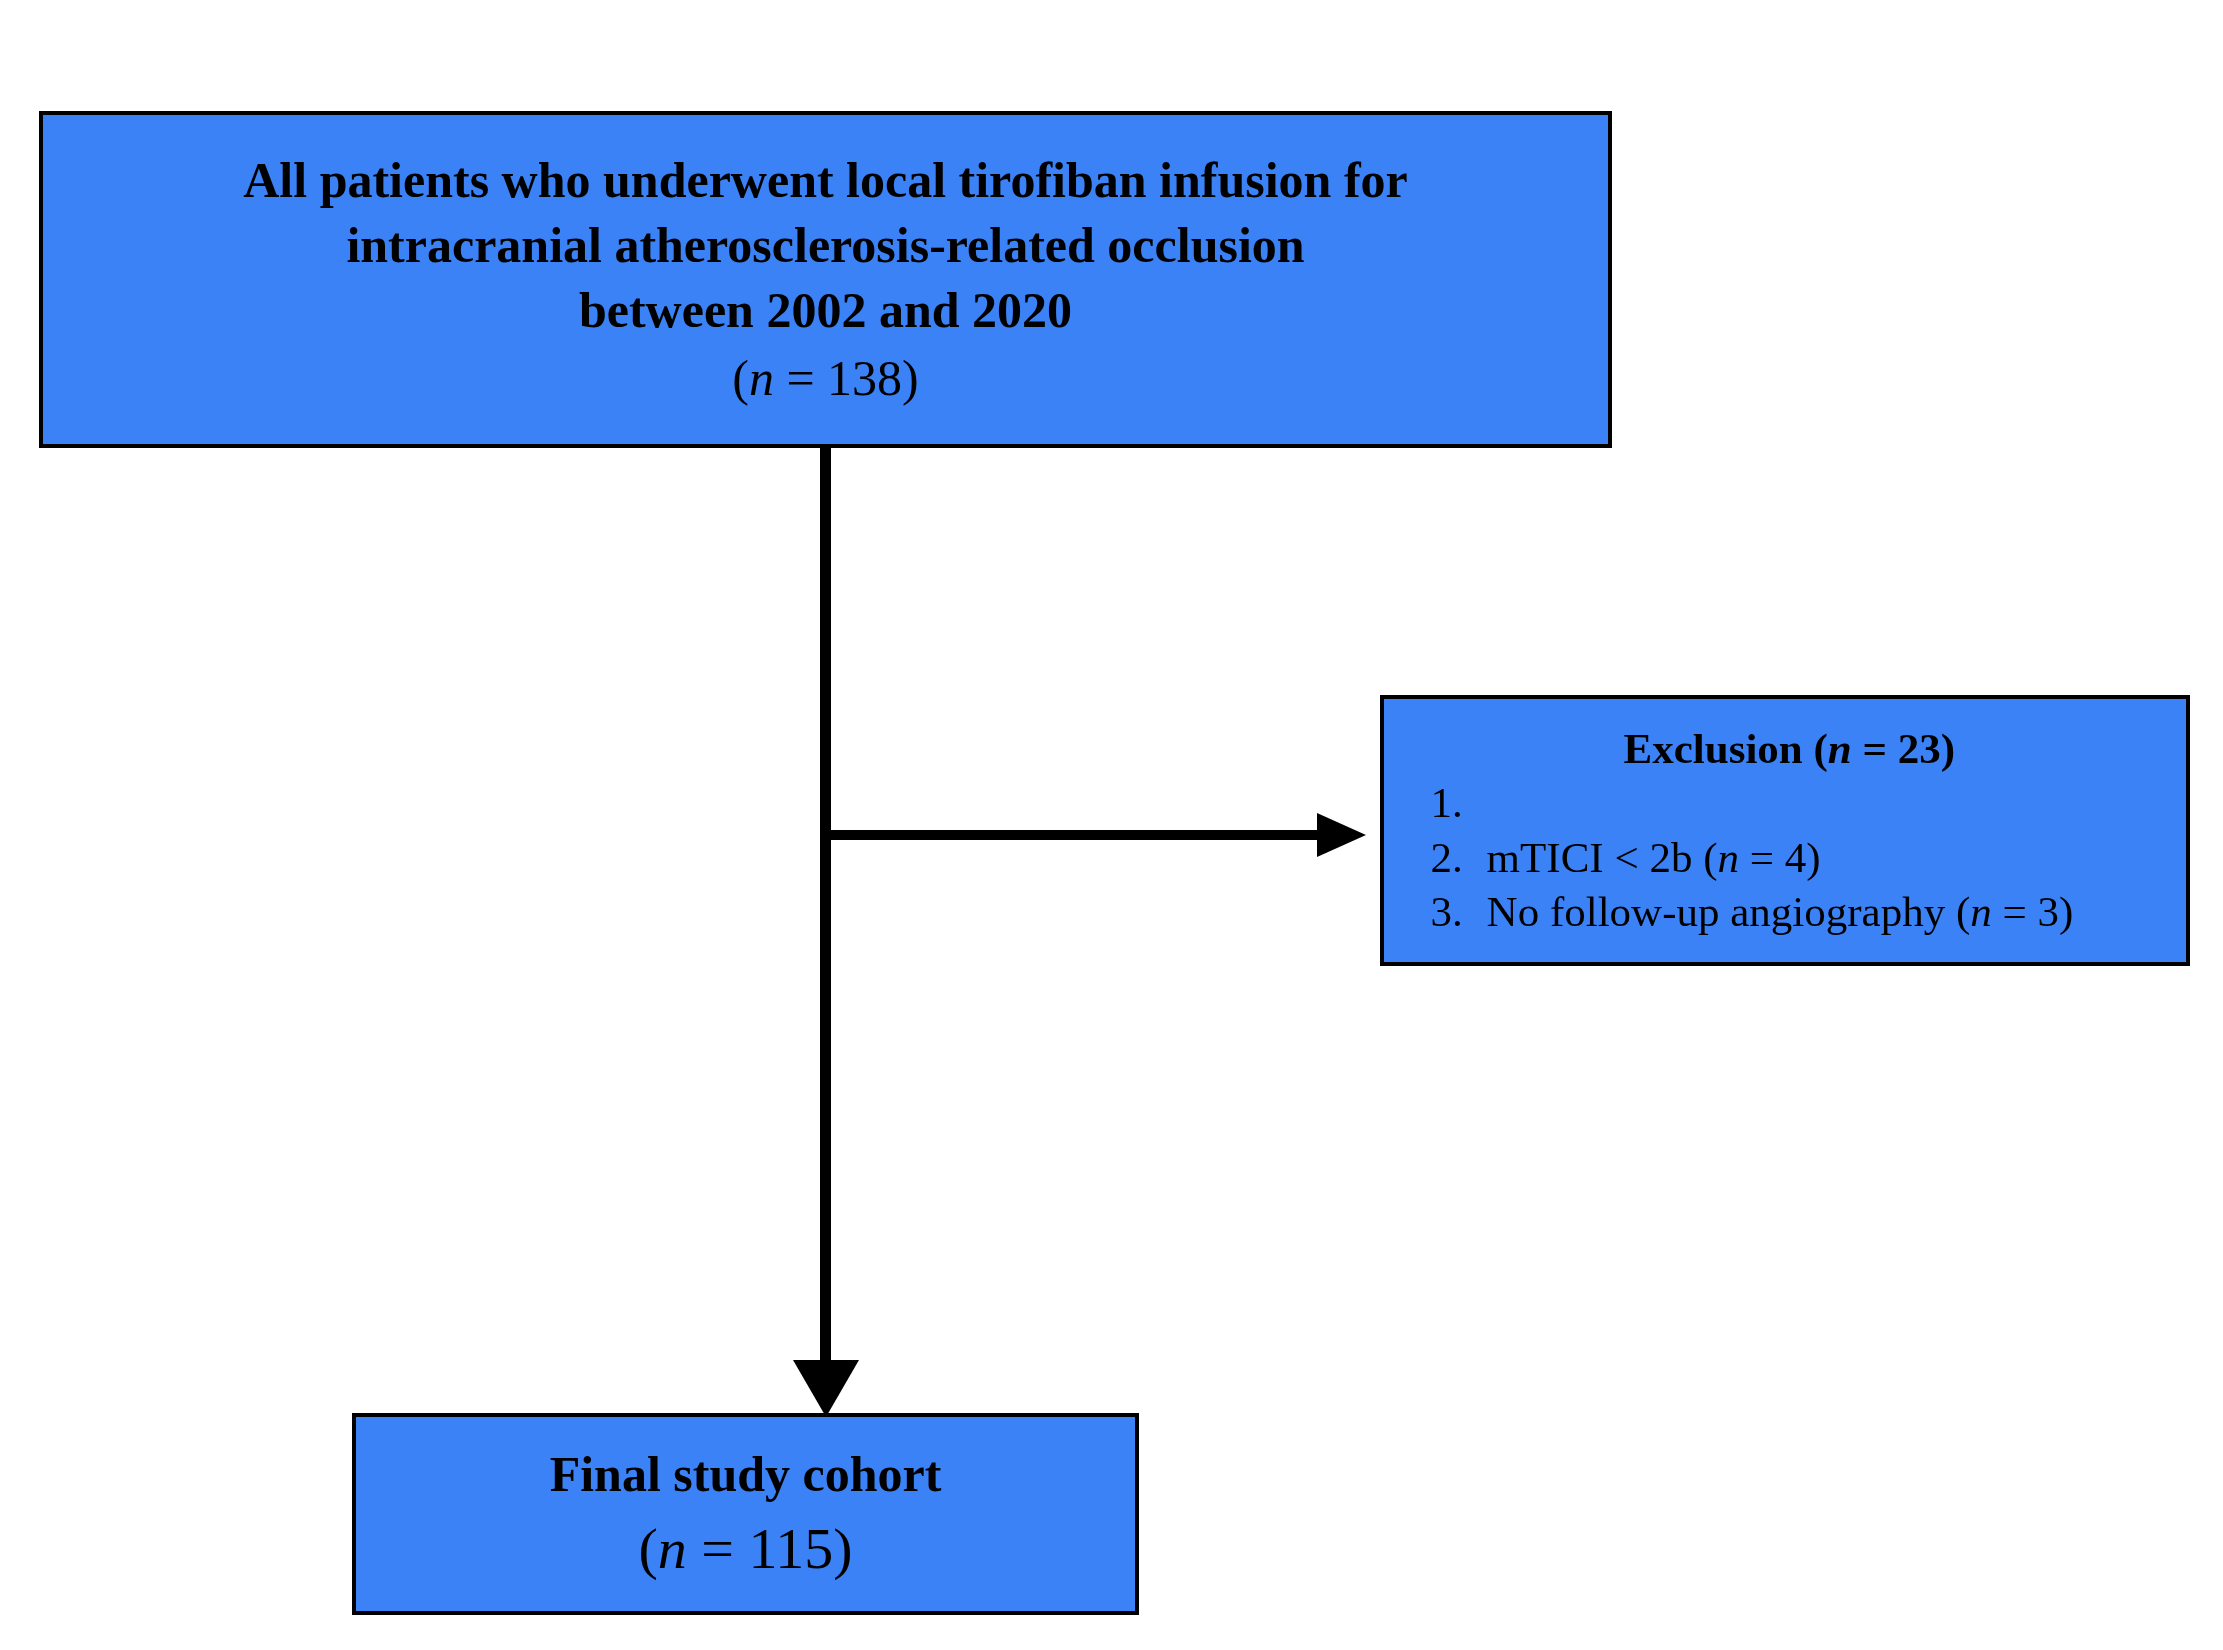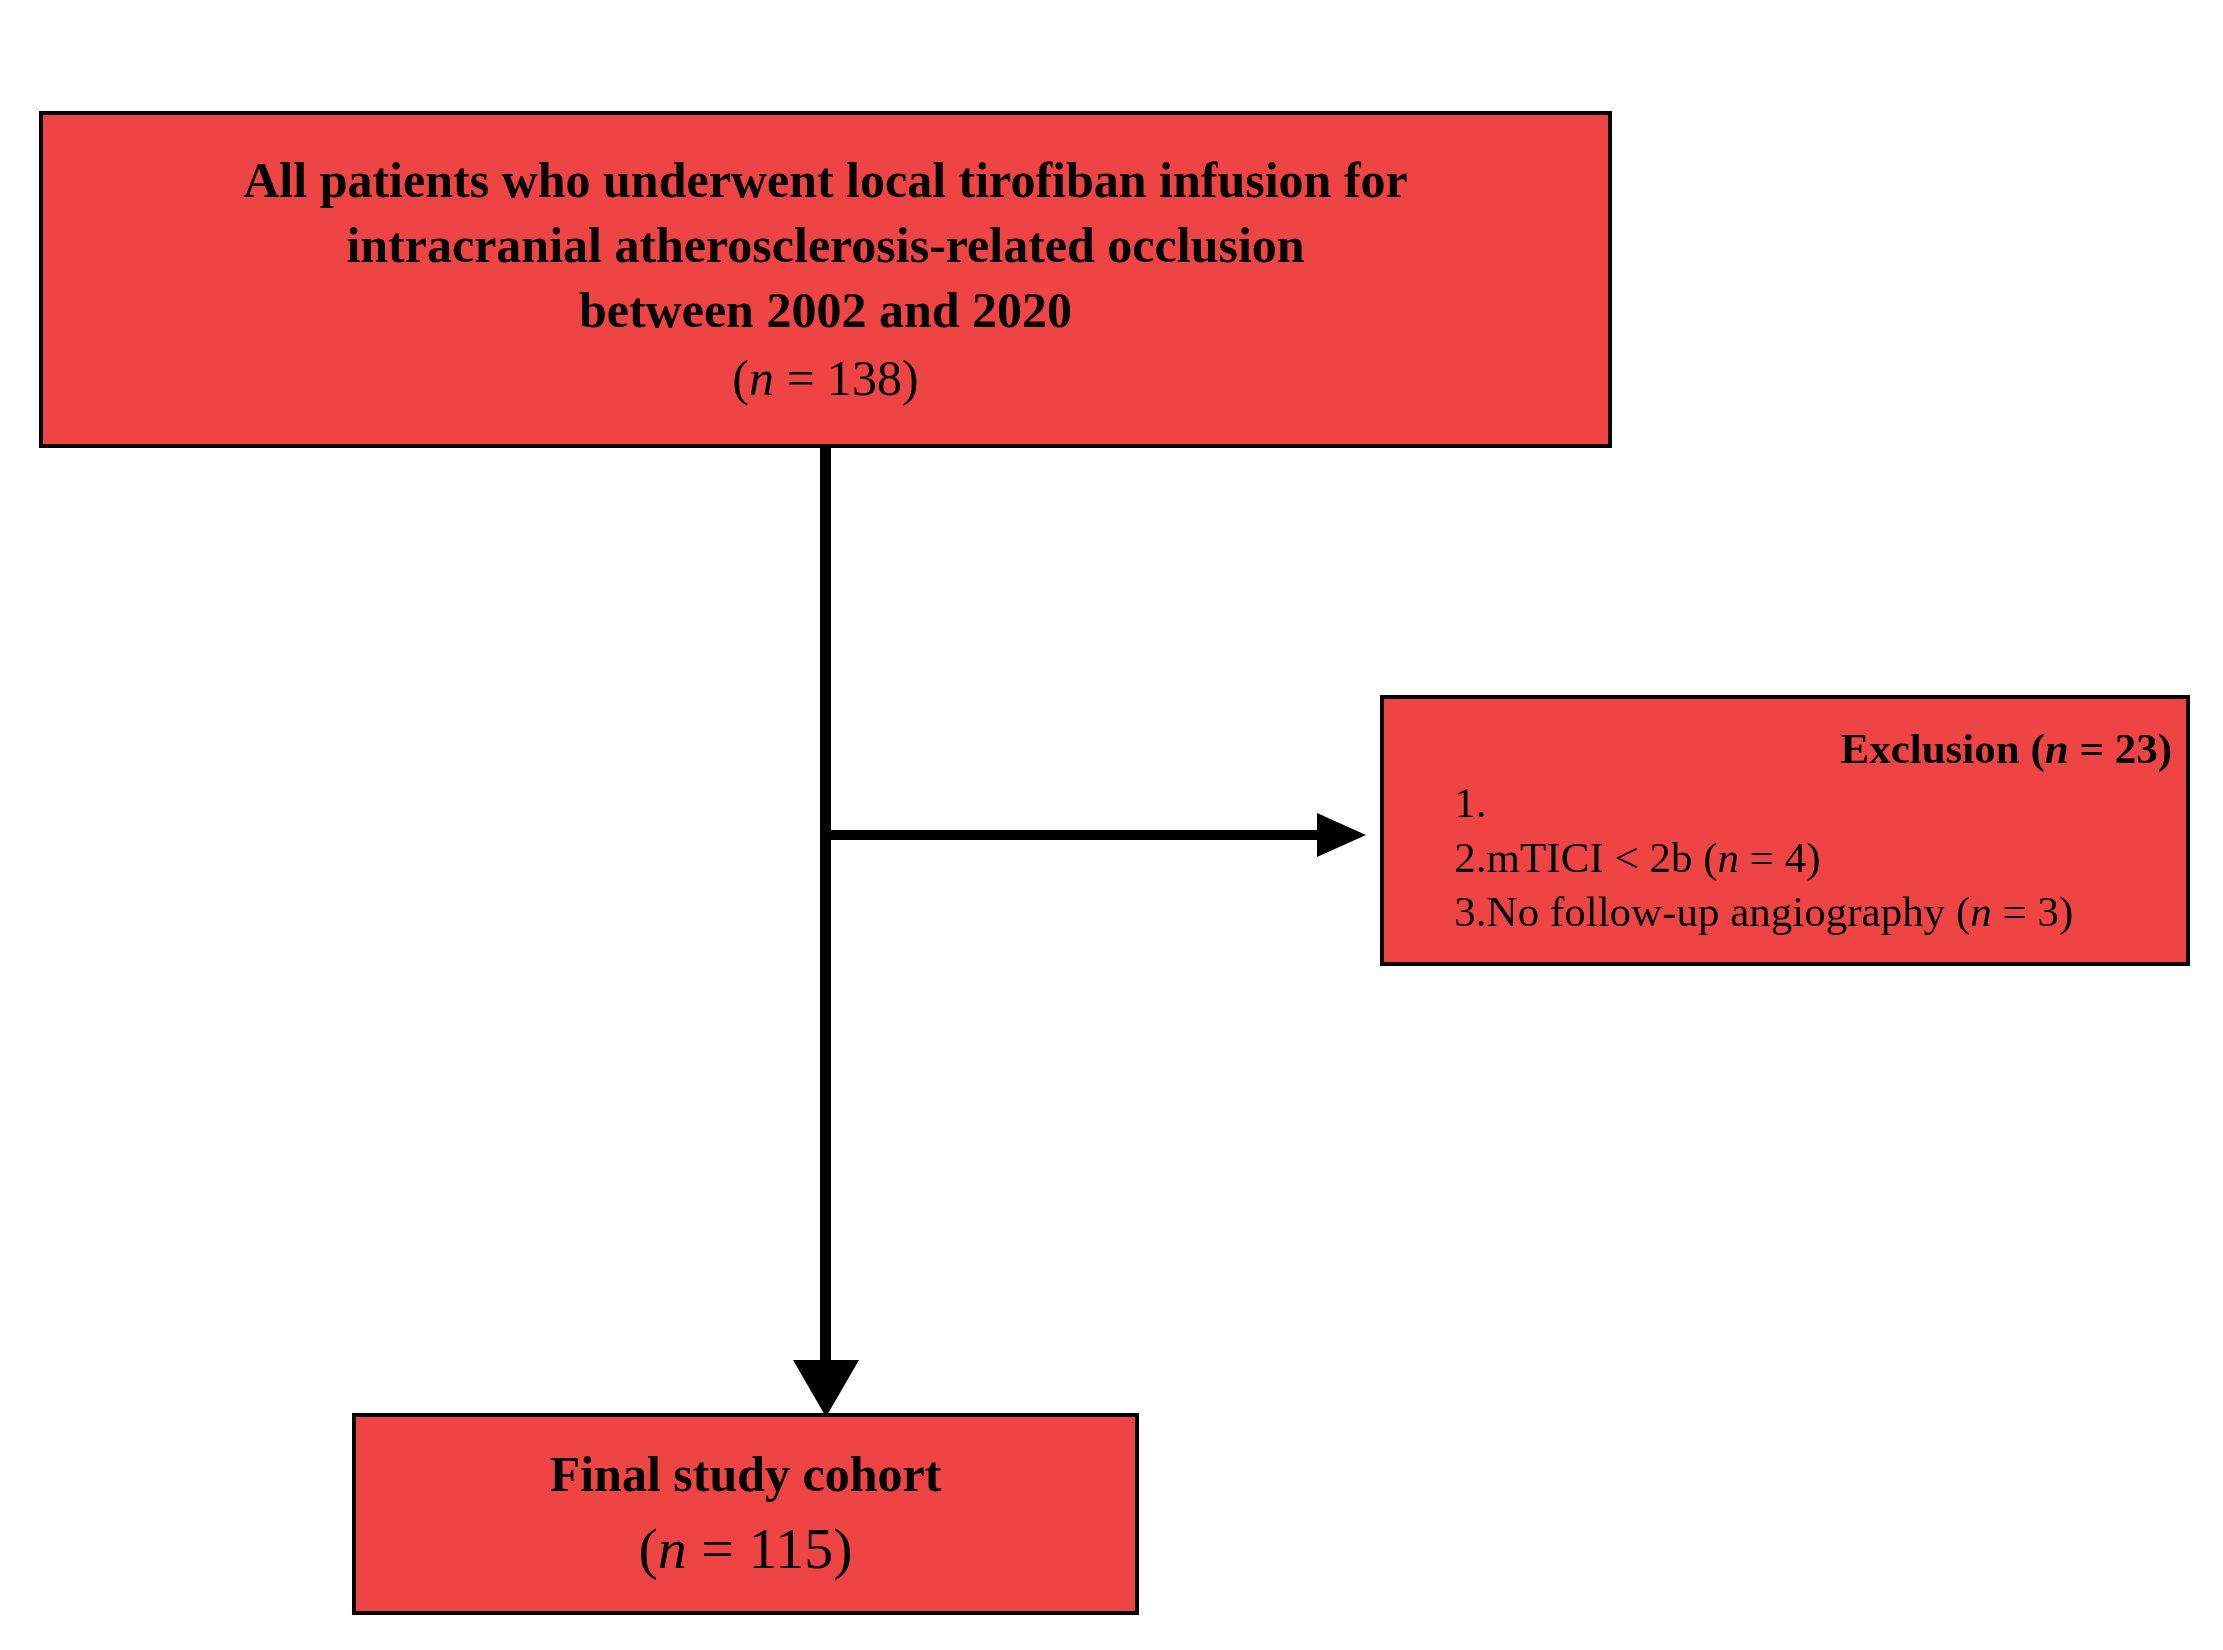--- a/index.html
+++ b/index.html
@@ -15,21 +15,21 @@
     background: #ffffff;
     font-family: "Liberation Serif", "DejaVu Serif", serif;
     color: #000000;
     overflow: hidden;
   }
 
   
   .node-box {
     position: absolute;
     border: 4.3px solid #000000;
-    background: #ef4444;
+    background: #3b82f6;
     box-sizing: border-box;
   }
 
   #box-enrollment {
     left: 39px;
     top: 111px;
     width: 1573px;
     height: 337px;
     display: flex;
     align-items: center;
@@ -67,21 +67,21 @@
   }
   .count-line {
     font-size: 50px;
     white-space: nowrap;
     margin-top: 3.5px;
   }
   #box-final .title-line { font-size: 50px; }
   #box-final .count-line { font-size: 58px; }
 
   .excl-body {
-    text-align: right;
+    text-align: center;
     padding-left: 22.6px;
     padding-right: 14px;
     line-height: 1.26;
     width: 100%;
     box-sizing: border-box;
   }
   .excl-heading {
     font-weight: bold;
     font-size: 43px;
     white-space: nowrap;

